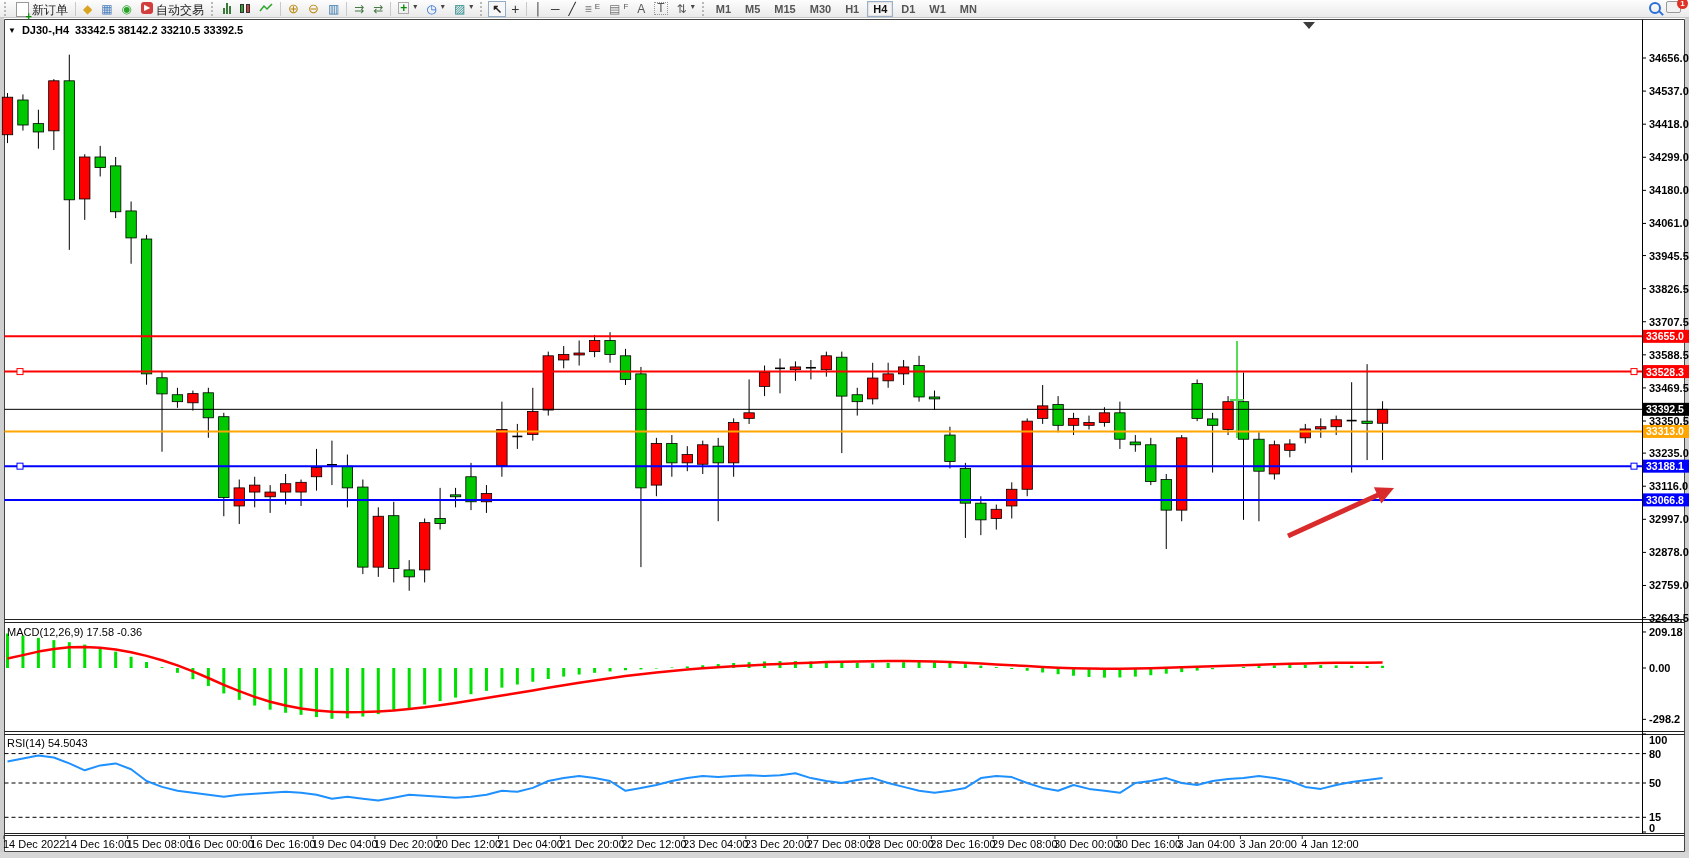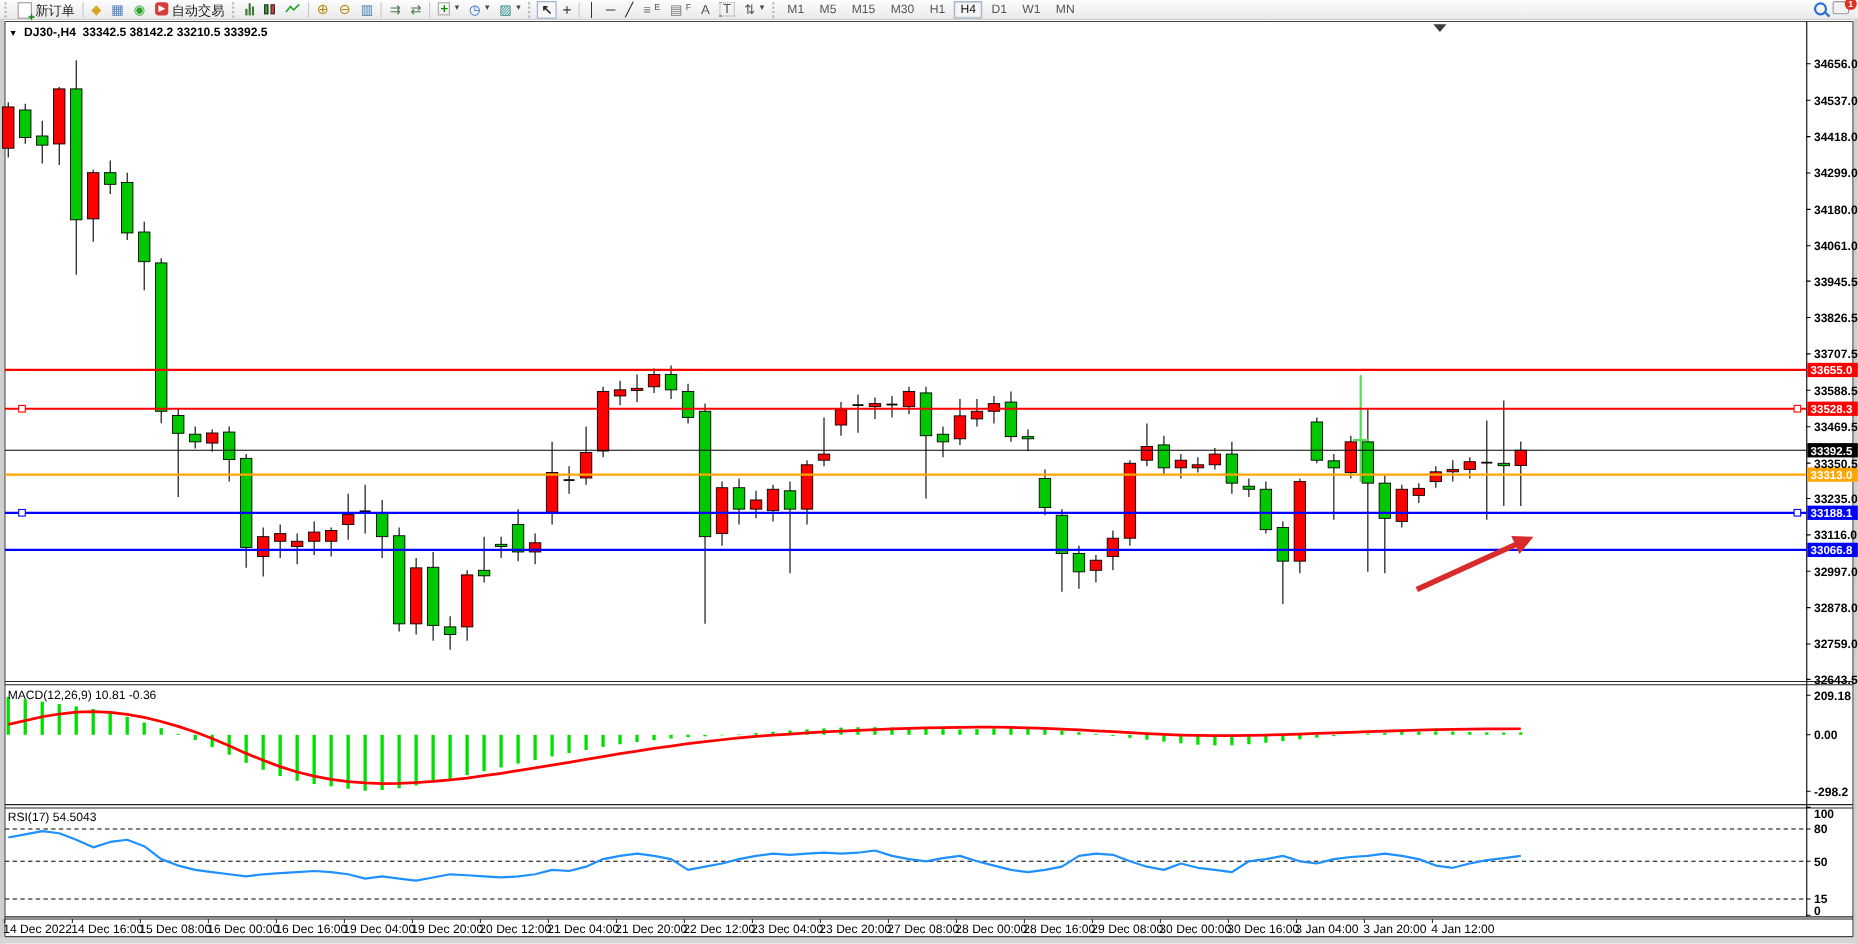--- a/index.html
+++ b/index.html
@@ -23,21 +23,21 @@
   .fibsub{font-size:8px;color:#555;vertical-align:sub}
   .i-neworder{width:11px;height:13px;background:#fff;border:1px solid #999;position:relative;display:inline-block}
   .i-neworder::after{content:"+";position:absolute;right:-4px;bottom:-6px;color:#0a8a0a;font-weight:bold;font-size:11px}
   .i-auto{width:12px;height:12px;border-radius:3px;background:#d23d3d;color:#fff;font-size:8px;
           display:inline-flex;align-items:center;justify-content:center}
   .i-bars{display:inline-flex;align-items:flex-end;gap:1px;height:12px}
   .i-bars i{width:2px;background:#3c7a3c;display:block}
   .i-candle{display:inline-flex;align-items:center;gap:2px;height:13px}
   .i-candle i{width:4px;height:9px;display:block;border:1px solid #333;box-sizing:border-box}
   .i-line-svg{display:block}
-  .tf{font-size:11px;font-weight:normal;color:#555;padding:1px 5px;border:1px solid transparent;background:transparent;font-family:inherit}
+  .tf{font-size:11px;font-weight:bold;color:#555;padding:1px 5px;border:1px solid transparent;background:transparent;font-family:inherit}
   .tf.active{background:#f6f6f6;border-color:#9ab0c8;color:#111;box-shadow:inset 0 0 2px #bbb}
   .spacer{flex:1}
   .i-search{width:8px;height:8px;border:2px solid #2a6fd6;border-radius:50%;position:relative;display:inline-block}
   .i-search::after{content:"";position:absolute;width:6px;height:2px;background:#2a6fd6;transform:rotate(45deg);right:-5px;bottom:-2px}
   .chatwrap{position:relative;display:inline-block;margin-right:6px}
   .i-chat{width:13px;height:10px;border:1px solid #999;border-radius:2px;background:#f2f2f2;display:inline-block}
   .badge{position:absolute;top:-3px;right:-7px;background:#e03224;color:#fff;border-radius:50%;
          width:11px;height:11px;font-size:8px;line-height:11px;text-align:center;font-weight:bold}
 
   
@@ -494,22 +494,22 @@
       <line x1="1288" y1="536" x2="1378" y2="495" stroke="#d92b2b" stroke-width="5"></line>
       <polygon points="1394,488 1381.3153927357776,503.62372358154215 1373.890256776233,487.2265483375474" fill="#d92b2b"></polygon>
     </g>
   </svg>
 
 <div class="chart-label" id="title">
   <span class="tri">▼</span>
   <span>DJ30-,H4</span>
   <span>33342.5 38142.2 33210.5 33392.5</span>
 </div>
-<div class="chart-label" id="macdlab">MACD(12,26,9) 10.81 -0.36</div>
-<div class="chart-label" id="rsilab">RSI(17) 54.5043</div>
+<div class="chart-label" id="macdlab">MACD(12,26,9) 17.58 -0.36</div>
+<div class="chart-label" id="rsilab">RSI(14) 54.5043</div>
 
 <div class="toolbar">
   <span class="grip"></span>
 
   <button class="tbtn">
     <span class="i-neworder"></span>
     <span>新订单</span>
   </button>
   <span class="sep"></span>
 

